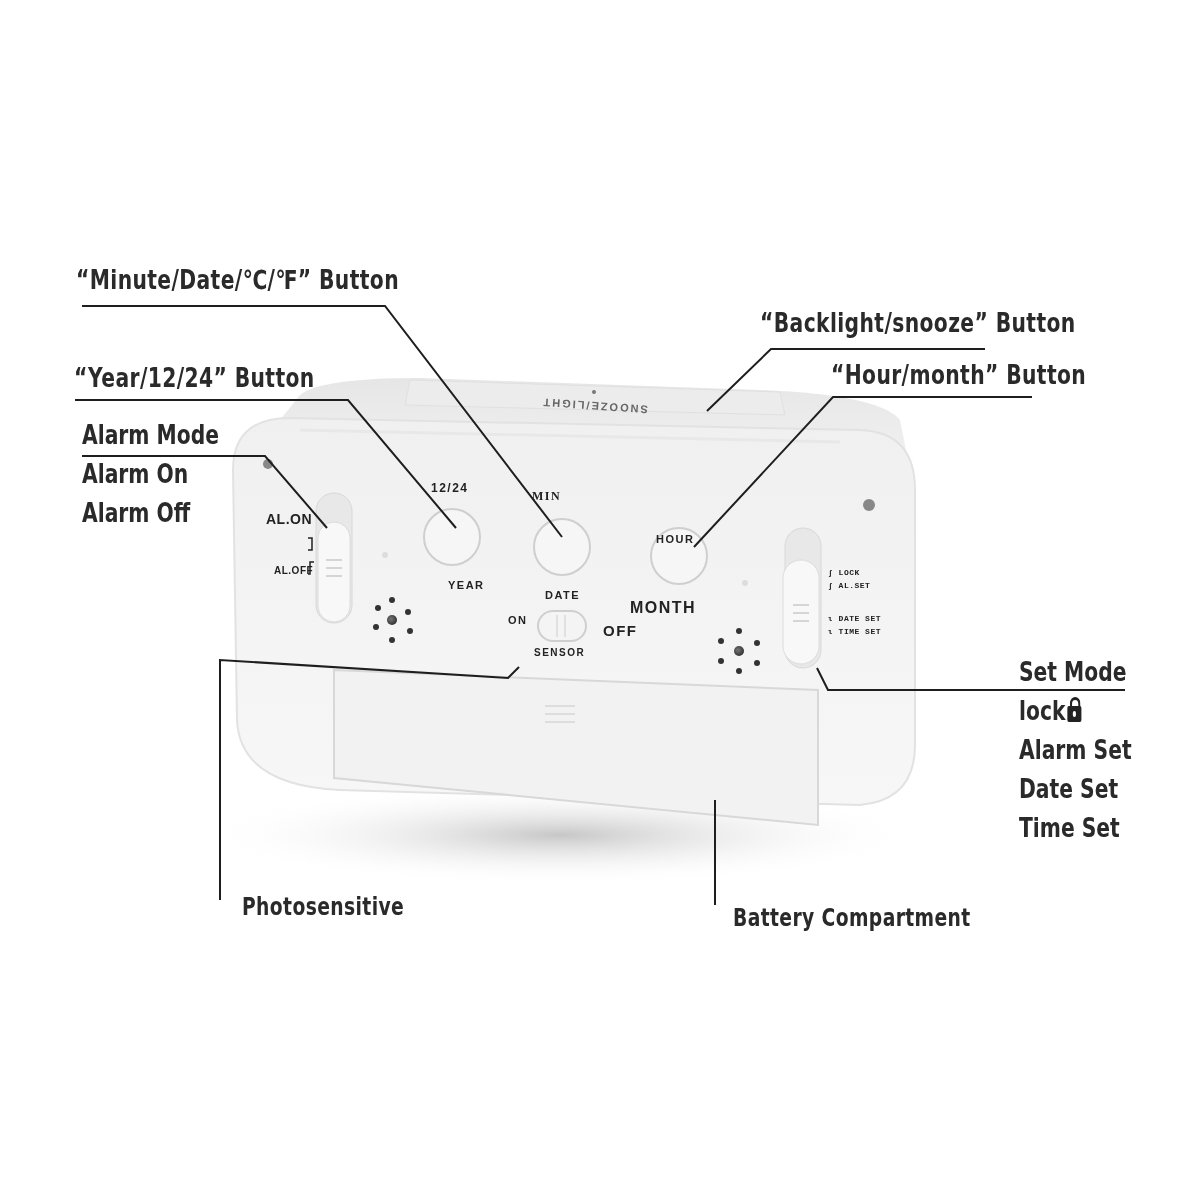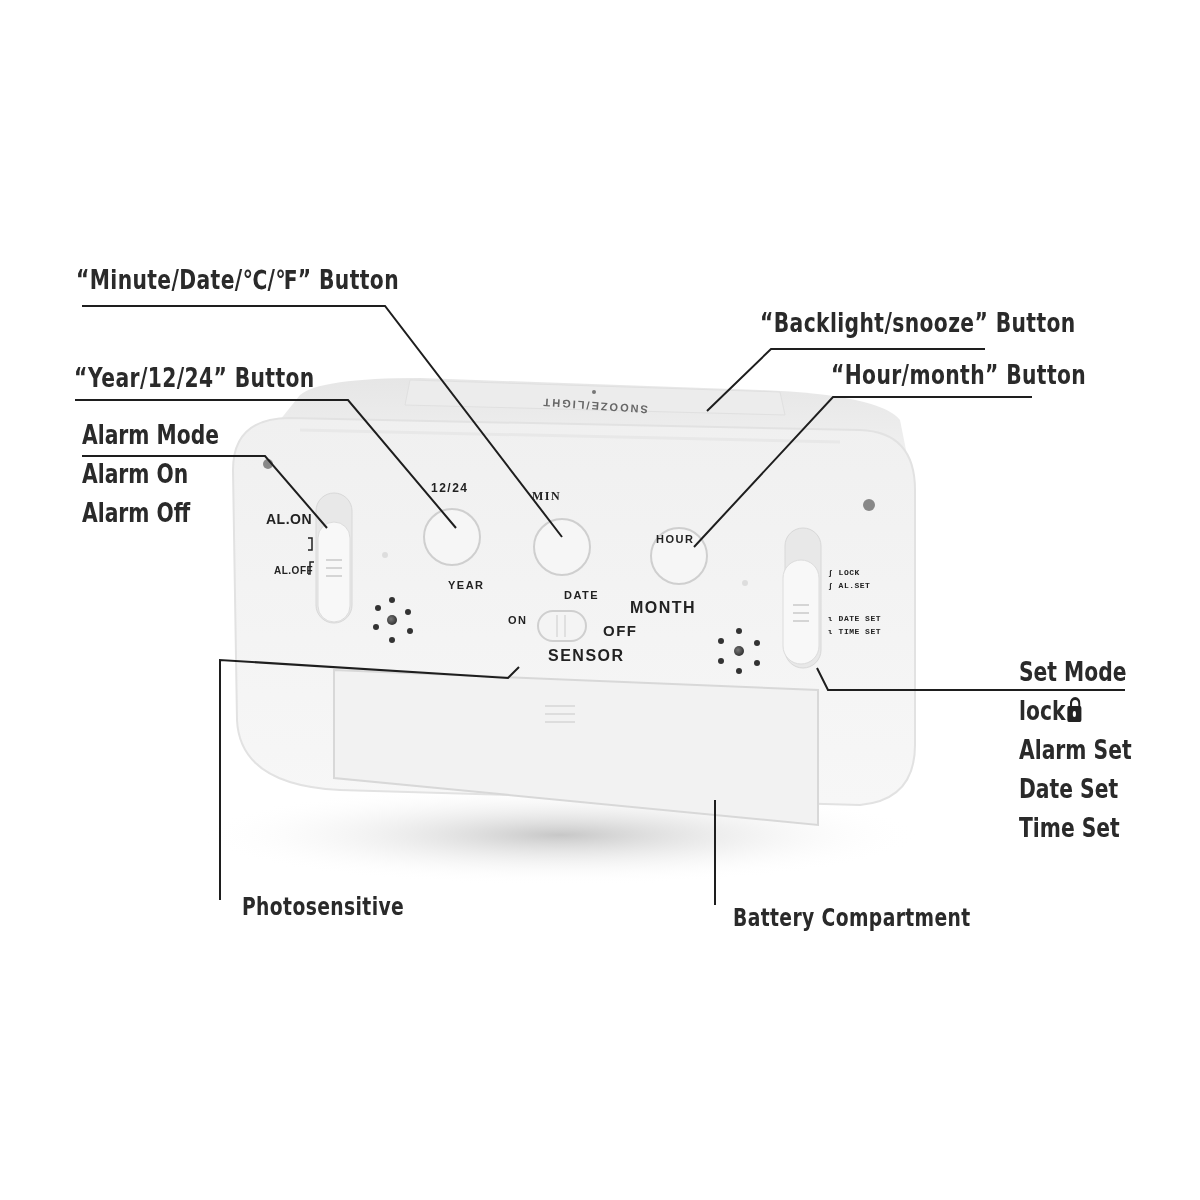--- a/index.html
+++ b/index.html
@@ -119,37 +119,37 @@
 
       <polyline points="519,667 508,678 220,660 220,900"></polyline>
 
       <polyline points="715,800 715,905"></polyline>
     </g>
   </svg>
 
   <div class="devtxt" style="left:431px;top:482px;font-size:12px;">12/24</div>
   <div class="devtxt" style="left:432px;top:580px;font-size:11px;margin-left:16px;">YEAR</div>
   <div class="devtxt" style="left:532px;top:490px;font-size:12px;font-family:Liberation Serif, serif;">MIN</div>
-  <div class="devtxt" style="left:545px;top:590px;font-size:11px;margin-left:19px;">DATE</div>
+  <div class="devtxt" style="left:545px;top:590px;font-size:11px;">DATE</div>
   <div class="devtxt" style="left:656px;top:498px;font-size:11px;margin-top:36px;">HOUR</div>
   <div class="devtxt" style="left:630px;top:600px;font-size:16px;">MONTH</div>
 
   <div class="devtxt" style="left:266px;top:512px;font-size:14px;letter-spacing:0.5px;">AL.ON</div>
   <div class="devtxt" style="left:274px;top:566px;font-size:10px;letter-spacing:0.5px;">AL.OFF</div>
 
   <div style="position:absolute;left:828px;top:566px;font-family:Liberation Mono, monospace;font-weight:bold;font-size:8px;color:#222;line-height:13px;letter-spacing:0.5px;">
     <div><span>ʃ </span><span>LOCK</span></div>
     <div><span>ʃ </span><span>AL.SET</span></div>
     <div style="margin-top:20px"><span>ɩ </span><span>DATE SET</span></div>
     <div><span>ɩ </span><span>TIME SET</span></div>
   </div>
 
   <div class="devtxt" style="left:508px;top:615px;font-size:11px;">ON</div>
   <div class="devtxt" style="left:603px;top:623px;font-size:15px;">OFF</div>
-  <div class="devtxt" style="left:534px;top:648px;font-size:16px;margin-left:14px;">SENSOR</div>
+  <div class="devtxt" style="left:534px;top:648px;font-size:10px;">SENSOR</div>
 
   <div class="label big" style="left:76px;top:267px;">“Minute/Date/℃/℉” Button</div>
   <div class="label big" style="left:74px;top:365px;">“Year/12/24” Button</div>
 
   <div class="sub" style="left:82px;top:422px;">Alarm Mode</div>
   <div class="sub" style="left:82px;top:461px;">Alarm On</div>
   <div class="sub" style="left:82px;top:500px;">Alarm Off</div>
 
   <div class="label big" style="left:760px;top:310px;">“Backlight/snooze” Button</div>
   <div class="label big" style="left:831px;top:362px;">“Hour/month” Button</div>

